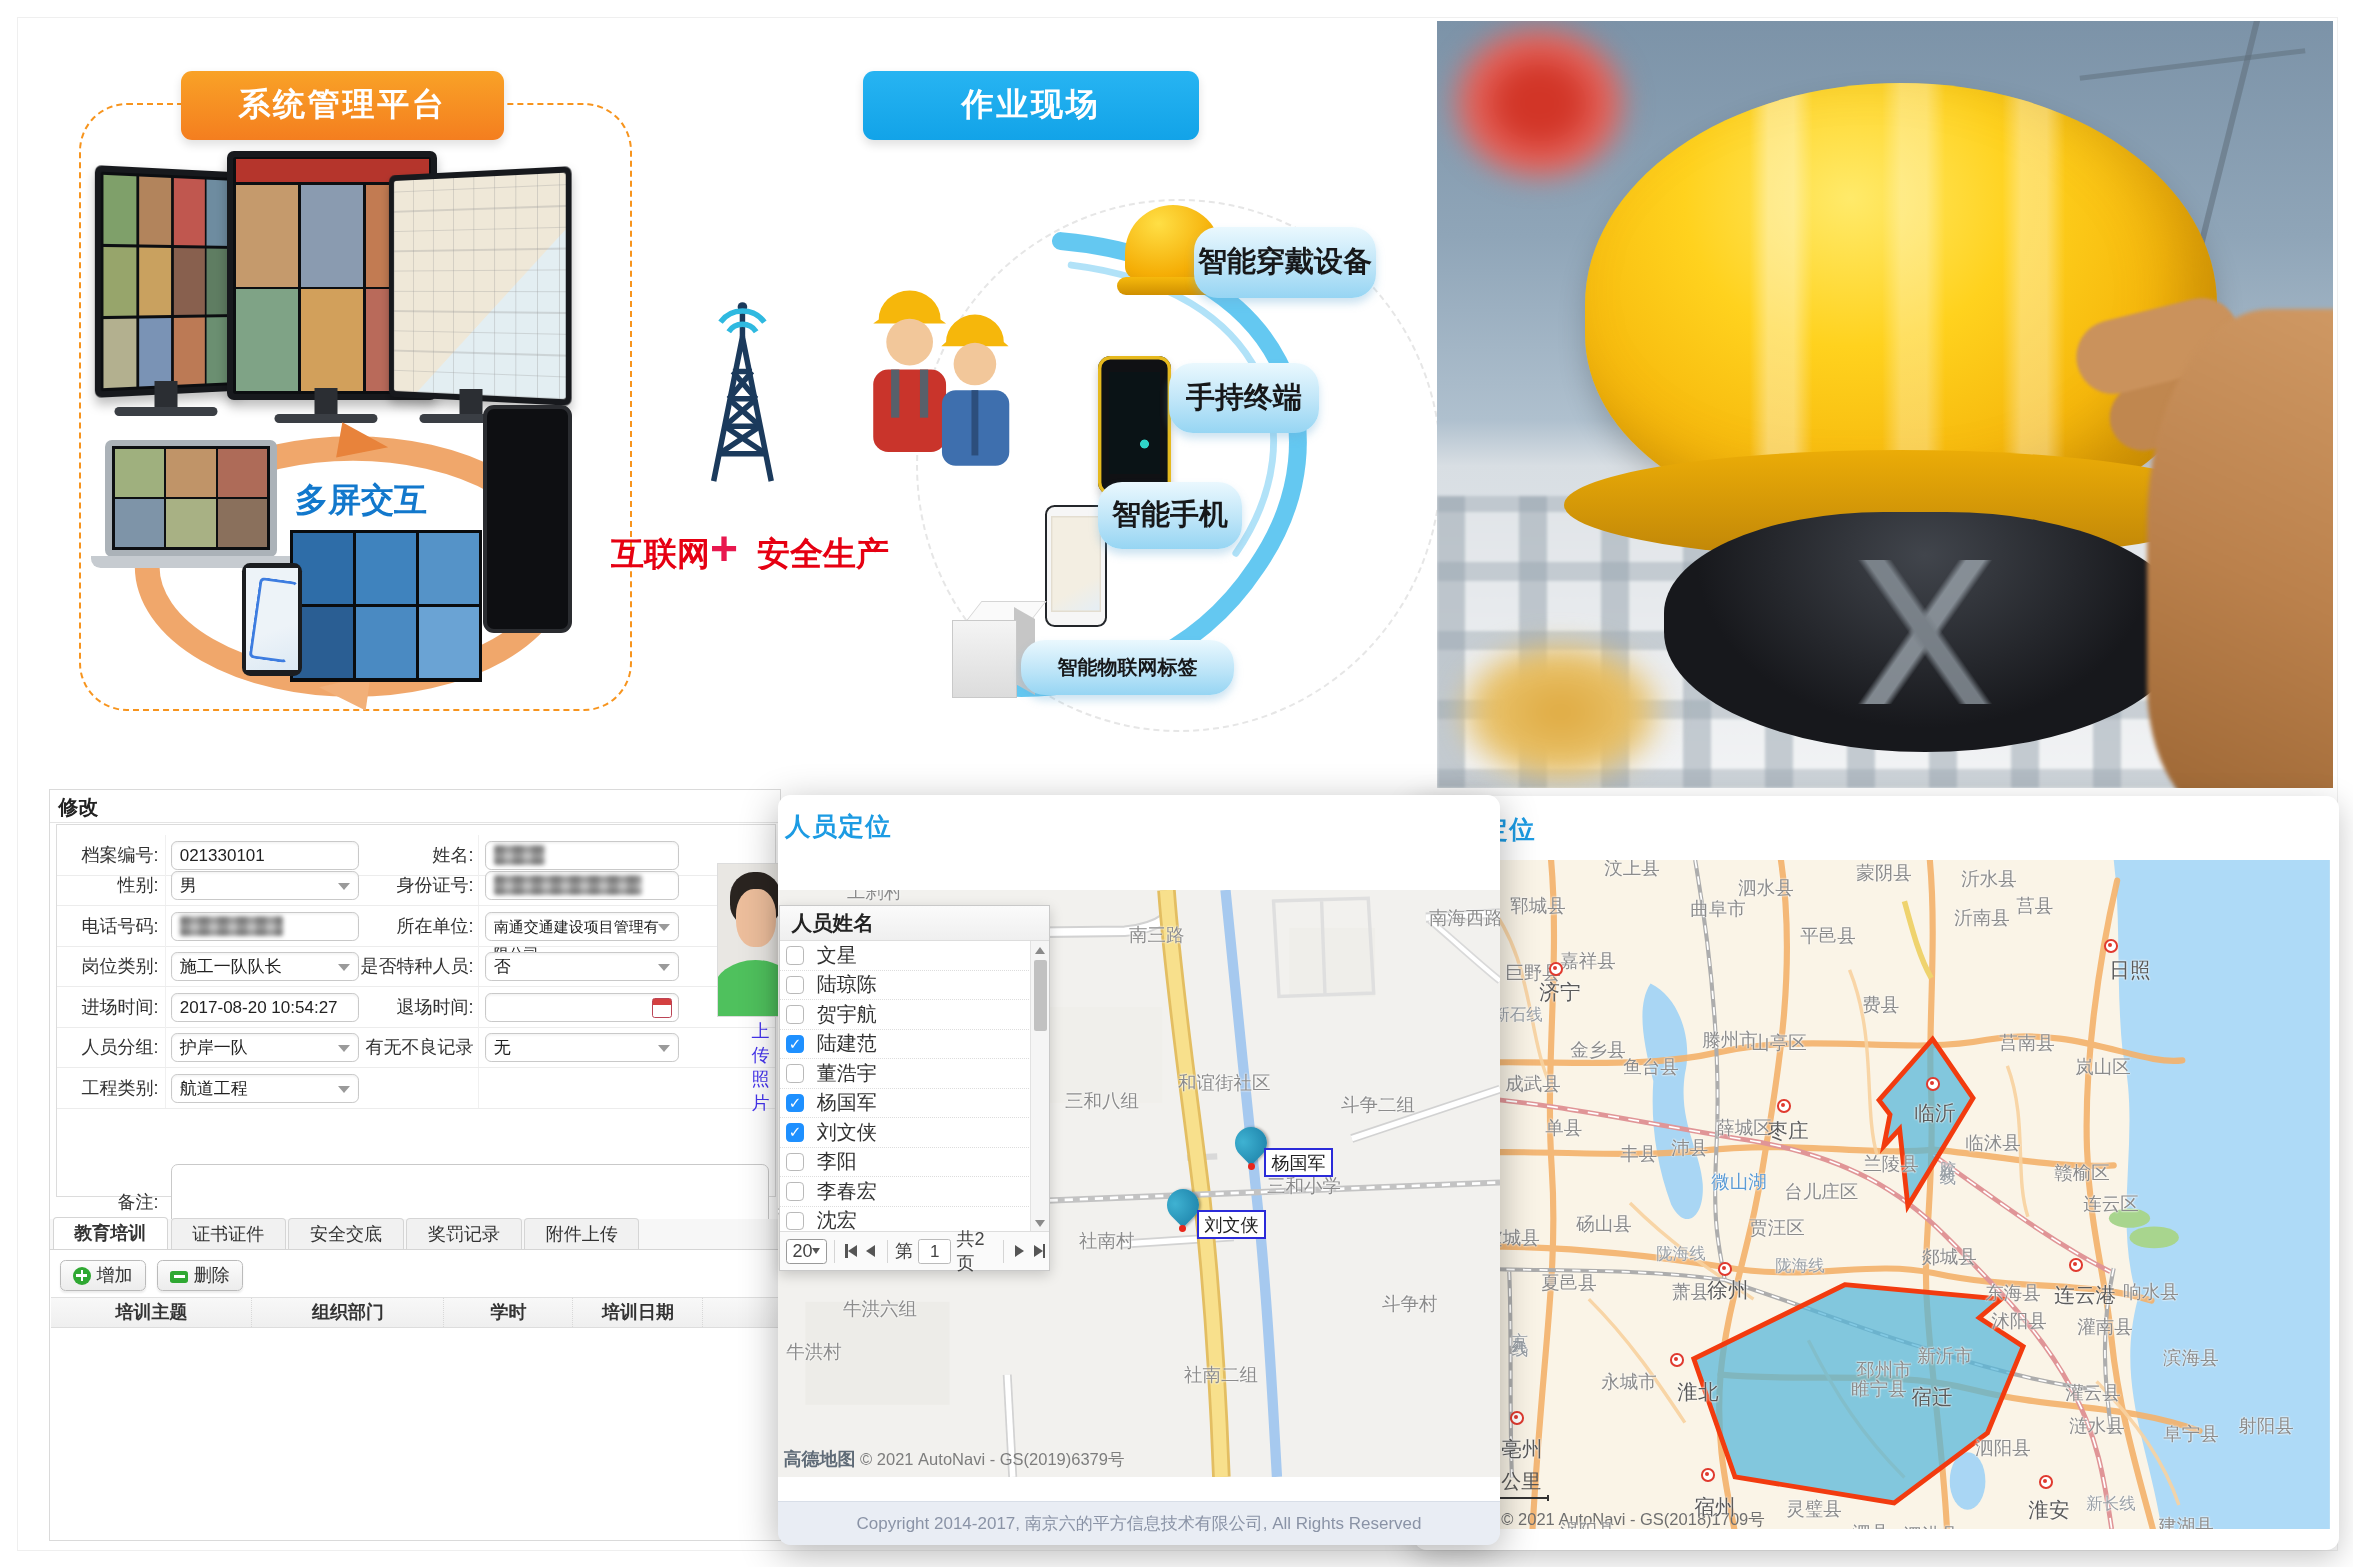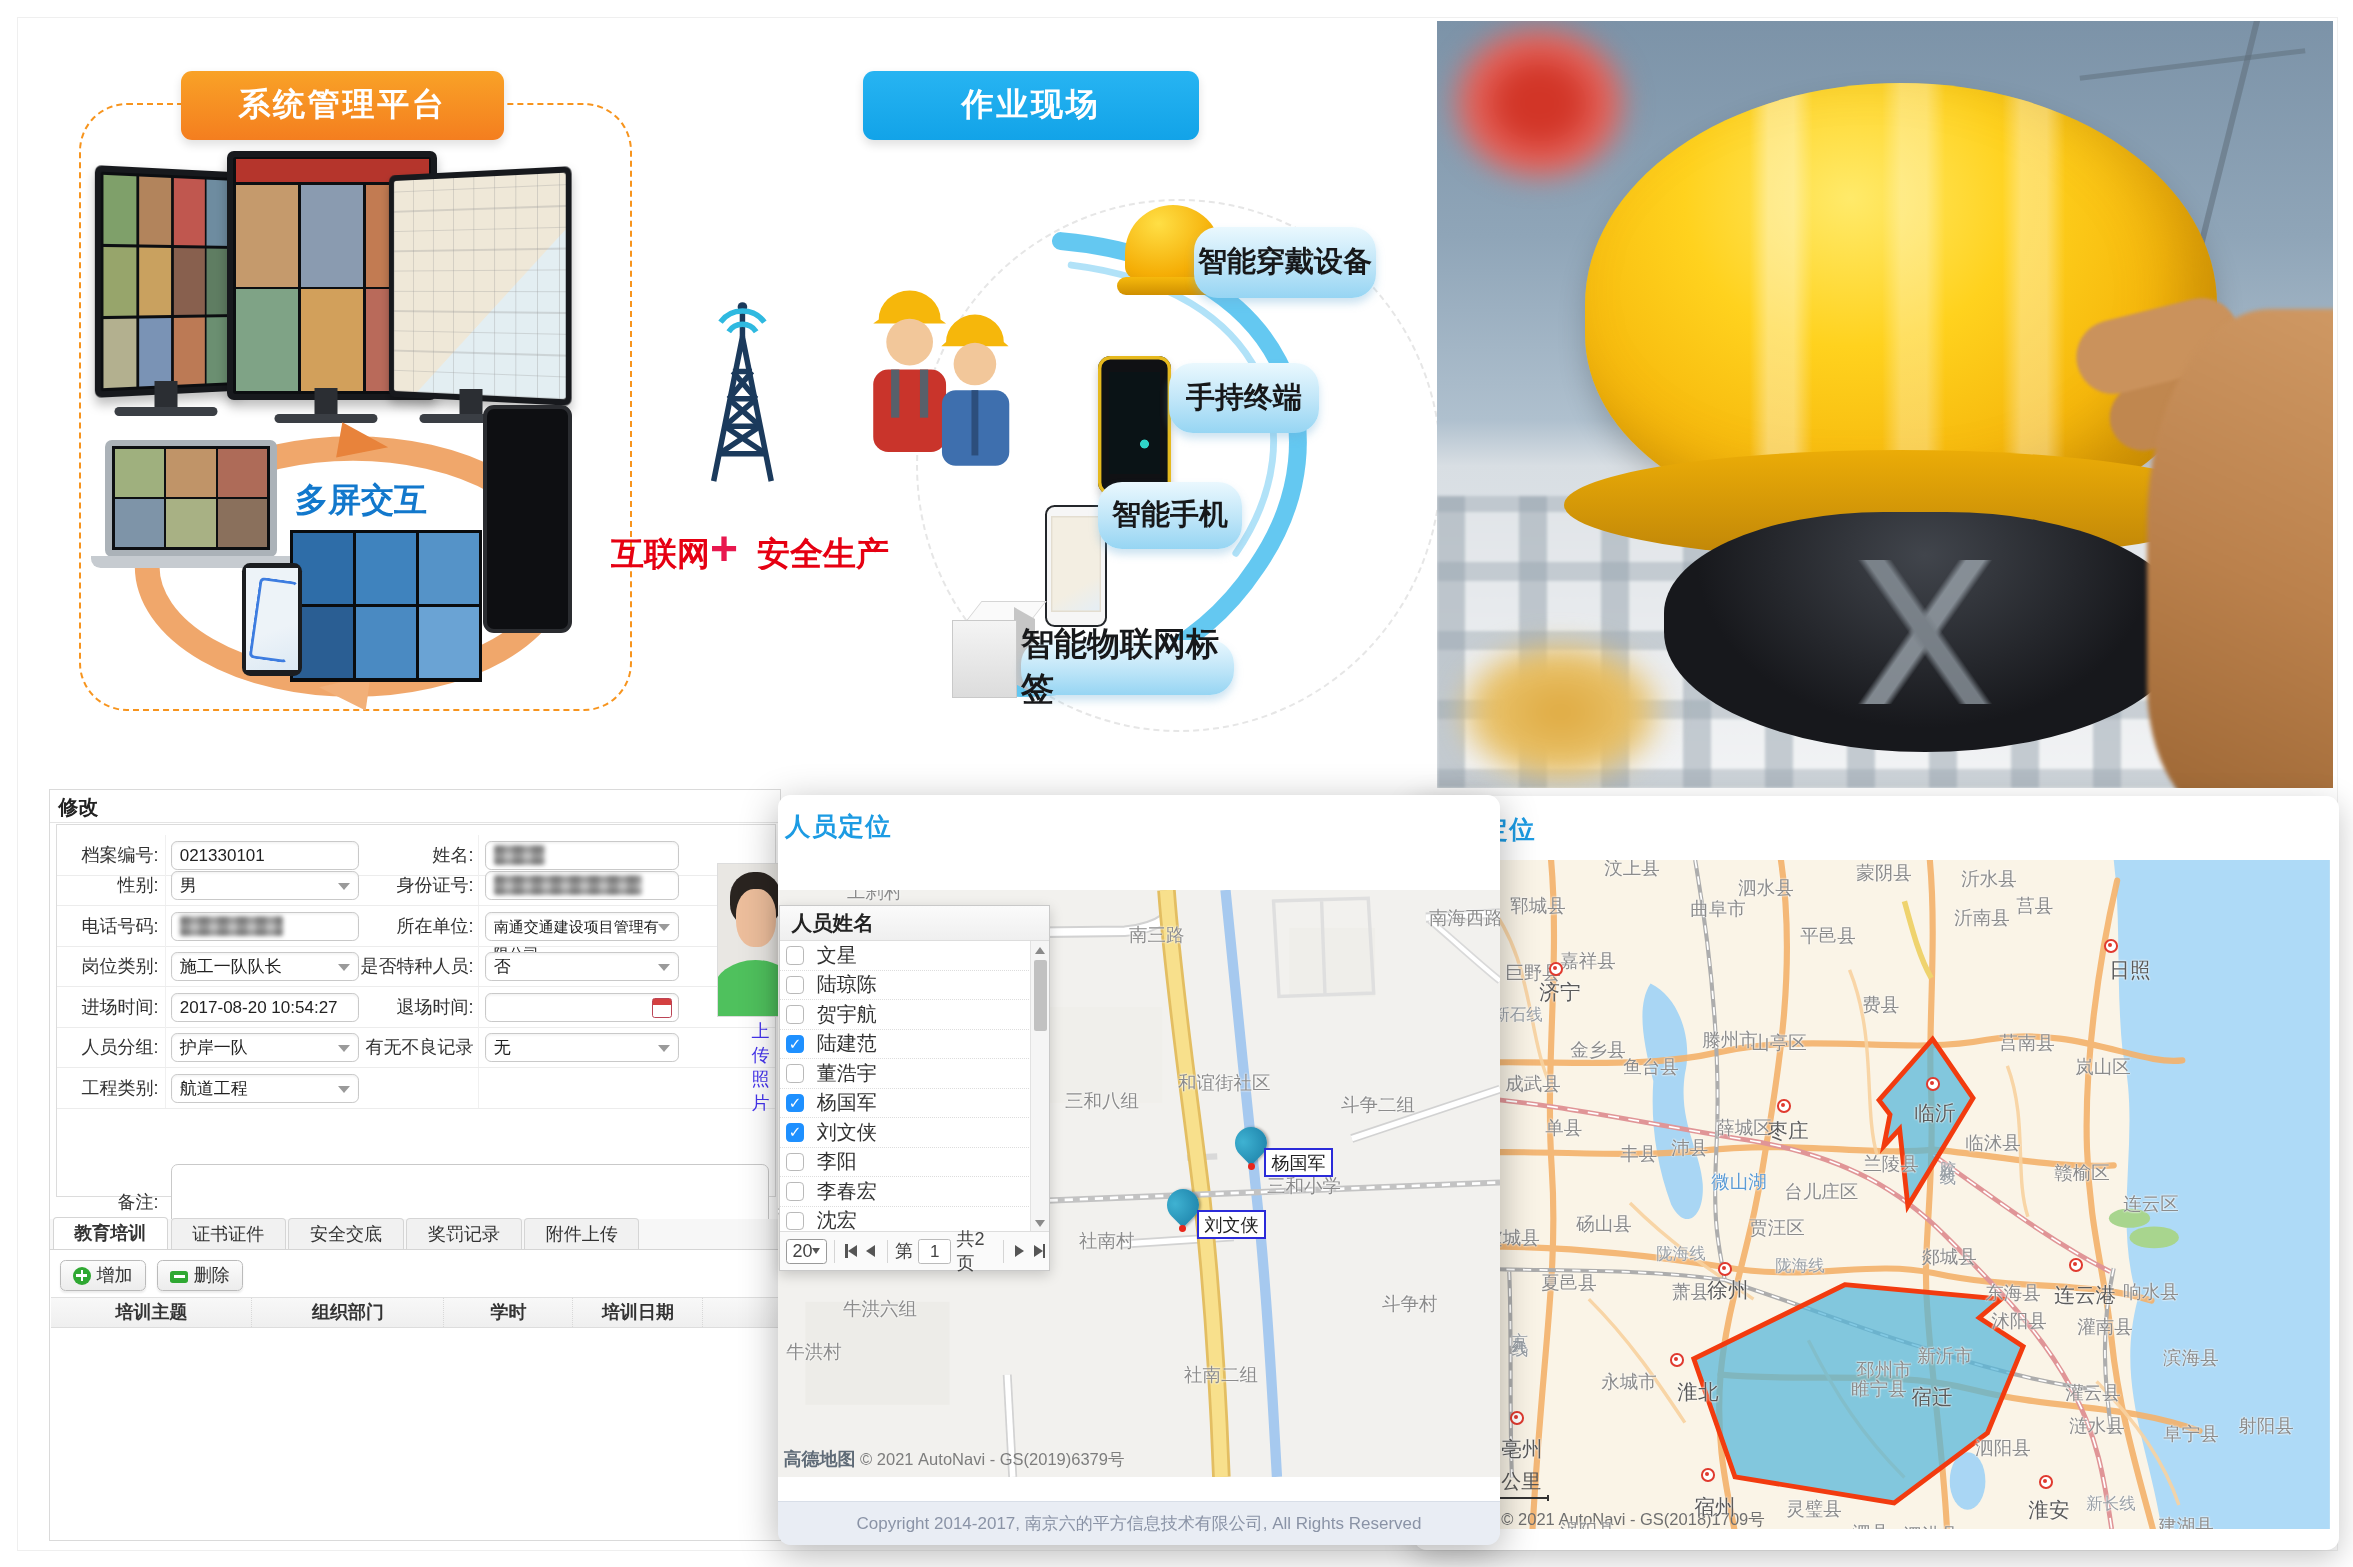--- a/index.html
+++ b/index.html
@@ -57,21 +57,21 @@
 .sphone:after{content:"";position:absolute;left:4.1px;top:9.6px;right:4.1px;bottom:12.4px;background:linear-gradient(150deg,#F3EEE2 70%,#E4EEF6);box-shadow:inset 0 0 0 1.4px #e3ddd0;}
 .tagbox{position:absolute;left:928px;top:580px;width:82px;height:100px;}
 .tagbox .tf{position:absolute;left:0;top:19px;width:63px;height:76px;background:linear-gradient(180deg,#F4F4F4,#DCDCDC);border:0.7px solid #c9c9c9;}
 .tagbox .tt{position:absolute;left:2.7px;top:0;width:63px;height:32px;background:#FAFAFA;border:0.7px solid #d5d5d5;transform:skewX(-38deg);transform-origin:left bottom;}
 .tagbox .ts{position:absolute;left:62px;top:6.9px;width:20.6px;height:76px;background:#C6C6C6;transform:skewY(30deg);transform-origin:left top;}
 .pill{position:absolute;border-radius:24px;background:linear-gradient(180deg,#EAF8FE 0%,#BEE5F8 55%,#96D5F3 100%);
  box-shadow:0 5.5px 8.2px rgba(110,175,215,.35);display:flex;align-items:center;justify-content:center;font-weight:bold;color:#17181a;}
 .pill.p1{left:1170px;top:206px;width:182px;height:71px;font-size:29px;}
 .pill.p2{left:1145px;top:342px;width:150px;height:70px;font-size:29px;}
 .pill.p3{left:1074px;top:461px;width:144px;height:67px;font-size:29px;}
-.pill.p4{left:997px;top:619px;width:213px;height:55px;font-size:33px;}
+.pill.p4{left:997px;top:619px;width:213px;height:55px;font-size:20px;}
 
 
 .photo{position:absolute;left:1437px;top:20.6px;width:896px;height:767px;overflow:hidden;
  background:linear-gradient(180deg,#7C93A8 0%,#8FA5B8 28%,#AFC0CE 52%,#D8DEE3 58%,#ECEFF1 100%);}
 .photo .flag{position:absolute;left:-20.6px;top:-27.5px;width:247px;height:220px;background:radial-gradient(closest-side,#D23527 25%,#E4635B 55%,transparent 78%);filter:blur(11px);}
 .photo .crane1{position:absolute;right:103px;top:-27.5px;width:5.5px;height:288px;background:#5E6E7A;opacity:.55;transform:rotate(14deg);}
 .photo .crane2{position:absolute;right:27.5px;top:41px;width:227px;height:4.8px;background:#5E6E7A;opacity:.5;transform:rotate(-7deg);}
 .photo .bldg{position:absolute;left:0;right:0;top:62%;bottom:0;opacity:.8;filter:blur(1.4px);background:
  repeating-linear-gradient(90deg,rgba(130,145,158,.5) 0 27.5px,transparent 27.5px 82px),
  repeating-linear-gradient(0deg,rgba(130,145,158,.42) 0 19px,transparent 19px 69px),
@@ -518,21 +518,21 @@
         <div class="lbl" style="left: 327px; top: 170px;">山亭区</div>
         <div class="lbl" style="left: 292px; top: 255px;">薛城区</div>
         <div class="lbl city" style="left: 343px; top: 257px;">枣庄</div>
         <div class="lbl" style="left: 360px; top: 319px;">台儿庄区</div>
         <div class="lbl" style="left: 439px; top: 291px;">兰陵县</div>
         <div class="lbl city" style="left: 490px; top: 239px;">临沂</div>
         <div class="lbl" style="left: 541px; top: 270px;">临沭县</div>
         <div class="lbl rail vert" style="left: 513px; top: 287px;">胶新线</div>
         <div class="lbl" style="left: 497px; top: 384px;">郯城县</div>
         <div class="lbl" style="left: 630px; top: 300px;">赣榆区</div>
-        <div class="lbl" style="left: 659px; top: 331px; margin-left: 40px;">连云区</div>
+        <div class="lbl" style="left: 659px; top: 331px;">连云区</div>
         <div class="lbl" style="left: 561px; top: 420px;">东海县</div>
         <div class="lbl city" style="left: 630px; top: 421px;">连云港</div>
         <div class="lbl" style="left: 493px; top: 483px;">新沂市</div>
         <div class="lbl" style="left: 432px; top: 497px;">邳州市</div>
         <div class="lbl" style="left: 325px; top: 355px;">贾汪区</div>
         <div class="lbl city" style="left: 283px; top: 416px;">徐州</div>
         <div class="lbl rail" style="left: 232px; top: 383px;">陇海线</div>
         <div class="lbl rail" style="left: 351px; top: 395px;">陇海线</div>
         <div class="lbl" style="left: 152px; top: 351px;">砀山县</div>
         <div class="lbl" style="left: 248px; top: 419px;">萧县</div>

